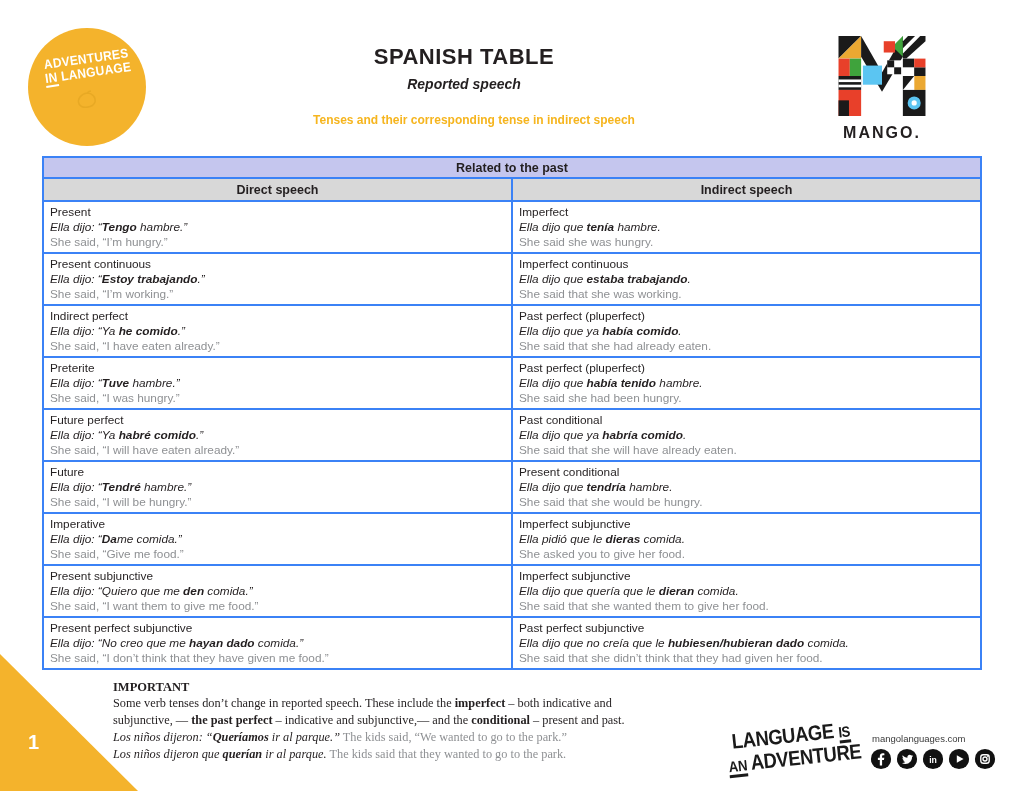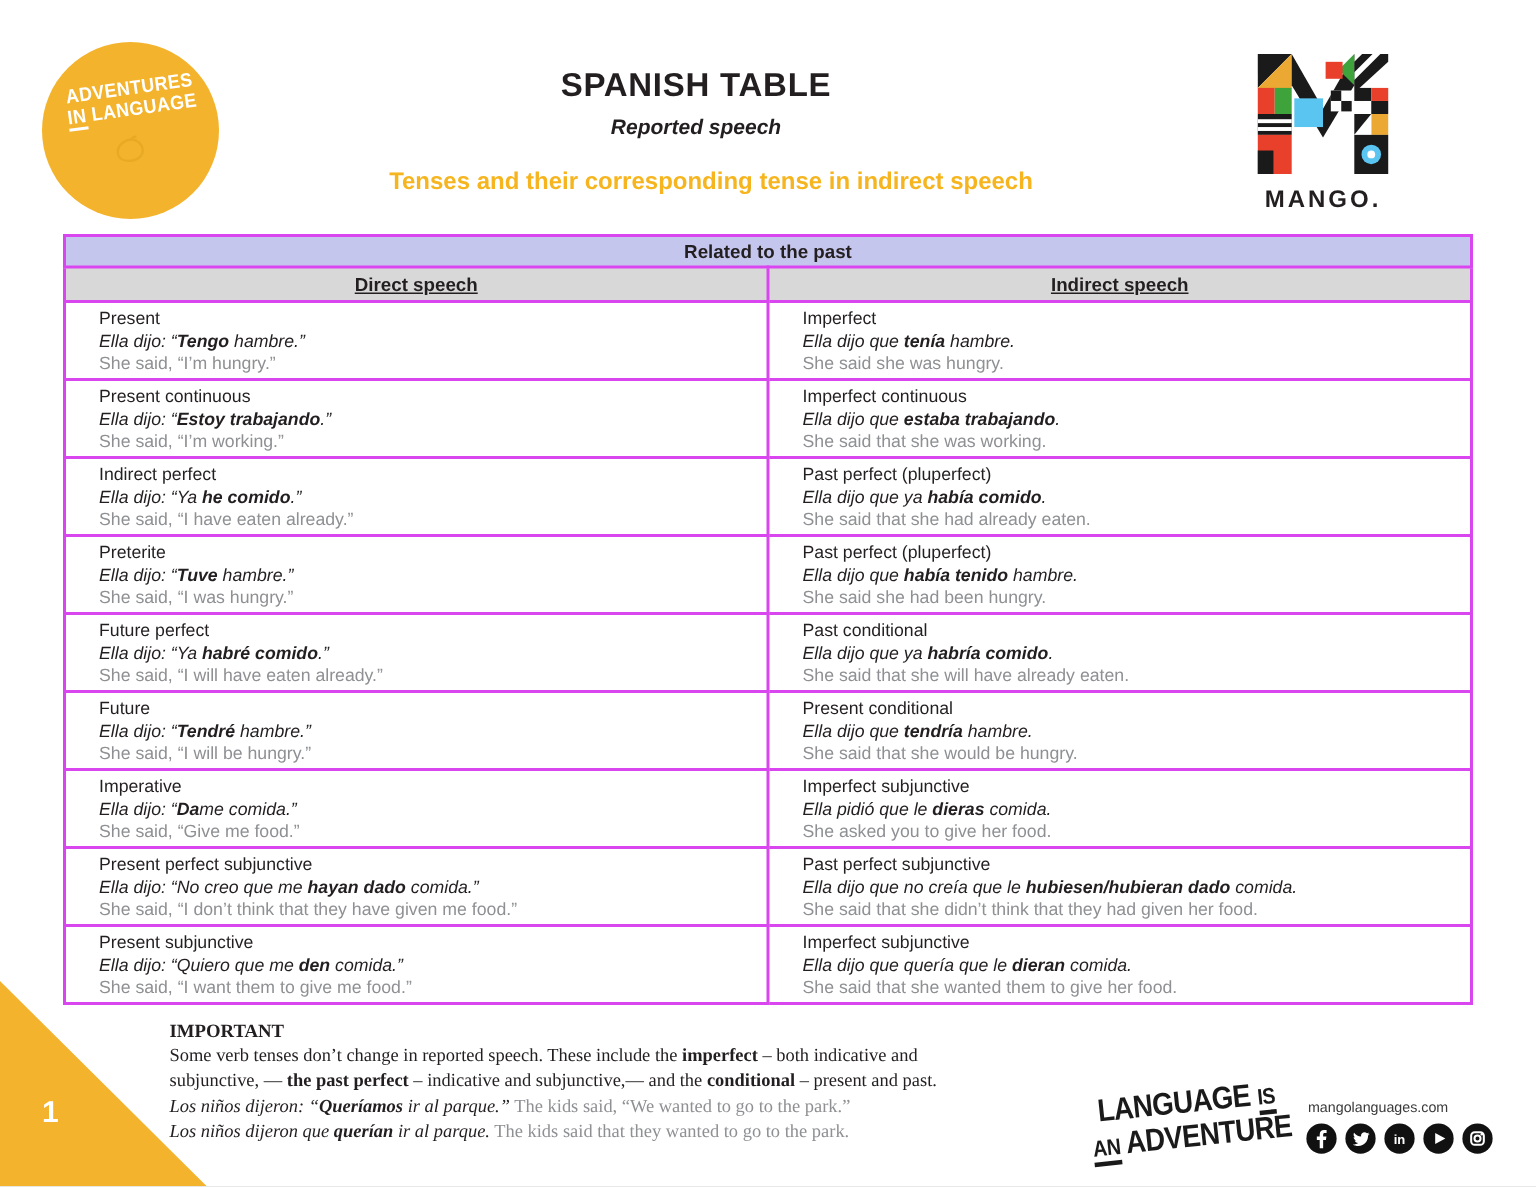--- a/index.html
+++ b/index.html
@@ -15,29 +15,29 @@
     background:#f4b32c;display:flex;flex-direction:column;align-items:center;justify-content:center;
   }
   .circle-text{transform:rotate(-8deg) scaleX(.92);text-align:center;color:#fff;font-weight:bold;
     font-size:13px;line-height:14px;letter-spacing:.3px;margin-top:-8px;}
   .circle-text .ul{border-bottom:2px solid #fff;padding-bottom:0px;}
   .circle-mango{margin-top:10px;opacity:.55;}
   .title-block{position:absolute;left:0;top:44px;width:928px;text-align:center;}
   .doc-title{font-size:22px;font-weight:bold;letter-spacing:.5px;margin:0;}
   .doc-subtitle{font-size:14px;font-style:italic;font-weight:600;margin-top:6px;}
   .tagline{position:absolute;left:0;top:113px;width:948px;text-align:center;
-    color:#f6b51e;font-weight:bold;font-size:16px;}
+    color:#f6b51e;font-weight:bold;font-size:12px;}
   .mango-logo{position:absolute;left:836px;top:36px;width:92px;text-align:center;}
   .mango-word{font-size:16px;font-weight:bold;letter-spacing:2px;margin-top:4px;}
   
   .tense-table{position:absolute;left:42px;top:156px;width:940px;border-collapse:collapse;table-layout:fixed;}
-  .tense-table th,.tense-table td{border:2px solid #d946ef;}
+  .tense-table th,.tense-table td{border:2px solid #3b82f6;}
   .banner-row th{background:#c5c6ee;font-size:12.5px;font-weight:bold;height:21px;padding:1px 0;}
-  .colhead-row th{background:#d8d8d8;font-size:12.5px;font-weight:bold;height:23px;padding:1px 0;text-decoration:underline;}
-  .tense-table td{vertical-align:top;padding:3px 6px 2px 22px;height:50px;width:50%;}
+  .colhead-row th{background:#d8d8d8;font-size:12.5px;font-weight:bold;height:23px;padding:1px 0;}
+  .tense-table td{vertical-align:top;padding:3px 6px 2px 6px;height:50px;width:50%;}
   .tense{font-size:11.8px;line-height:15px;}
   .example{font-size:11.8px;line-height:15px;font-style:italic;}
   .example b{font-weight:bold;}
   .translation{font-size:11.8px;line-height:15px;color:#8e9093;}
   
   .important{position:absolute;left:113px;top:679px;width:625px;font-family:Liberation Serif, serif;}
   .important-label{font-size:12.5px;font-weight:bold;line-height:16px;}
   .note-line{font-size:12.3px;line-height:17px;}
   .note-line b{font-weight:bold;}
   .ex-line{font-size:12.3px;line-height:17px;}
@@ -207,40 +207,40 @@
             <div class="translation">She said, “Give me food.”</div>
           </td>
           <td>
             <div class="tense">Imperfect subjunctive</div>
             <div class="example"><span>Ella pidió que le </span><b>dieras</b><span> comida.</span></div>
             <div class="translation">She asked you to give her food.</div>
           </td>
         </tr>
         <tr>
           <td>
+            <div class="tense">Present subjunctive</div>
+            <div class="example"><span>Ella dijo: “Quiero que me </span><b>den</b><span> comida.”</span></div>
+            <div class="translation">She said, “I want them to give me food.”</div>
+          </td>
+          <td>
+            <div class="tense">Imperfect subjunctive</div>
+            <div class="example"><span>Ella dijo que quería que le </span><b>dieran</b><span> comida.</span></div>
+            <div class="translation">She said that she wanted them to give her food.</div>
+          </td>
+        </tr>
+        <tr>
+          <td>
             <div class="tense">Present perfect subjunctive</div>
             <div class="example"><span>Ella dijo: “No creo que me </span><b>hayan dado</b><span> comida.”</span></div>
             <div class="translation">She said, “I don’t think that they have given me food.”</div>
           </td>
           <td>
             <div class="tense">Past perfect subjunctive</div>
             <div class="example"><span>Ella dijo que no creía que le </span><b>hubiesen/hubieran dado</b><span> comida.</span></div>
             <div class="translation">She said that she didn’t think that they had given her food.</div>
-          </td>
-        </tr>
-        <tr>
-          <td>
-            <div class="tense">Present subjunctive</div>
-            <div class="example"><span>Ella dijo: “Quiero que me </span><b>den</b><span> comida.”</span></div>
-            <div class="translation">She said, “I want them to give me food.”</div>
-          </td>
-          <td>
-            <div class="tense">Imperfect subjunctive</div>
-            <div class="example"><span>Ella dijo que quería que le </span><b>dieran</b><span> comida.</span></div>
-            <div class="translation">She said that she wanted them to give her food.</div>
           </td>
         </tr>
       </tbody>
   </table>
 
   <div class="important">
     <div class="important-label">IMPORTANT</div>
     <div>
         <div class="note-line"><span>Some verb tenses don’t change in reported speech. These include the </span><b>imperfect</b><span> – both indicative and</span></div>
         <div class="note-line"><span>subjunctive, — </span><b>the past perfect</b><span> – indicative and subjunctive,— and the </span><b>conditional</b><span> – present and past.</span></div>

